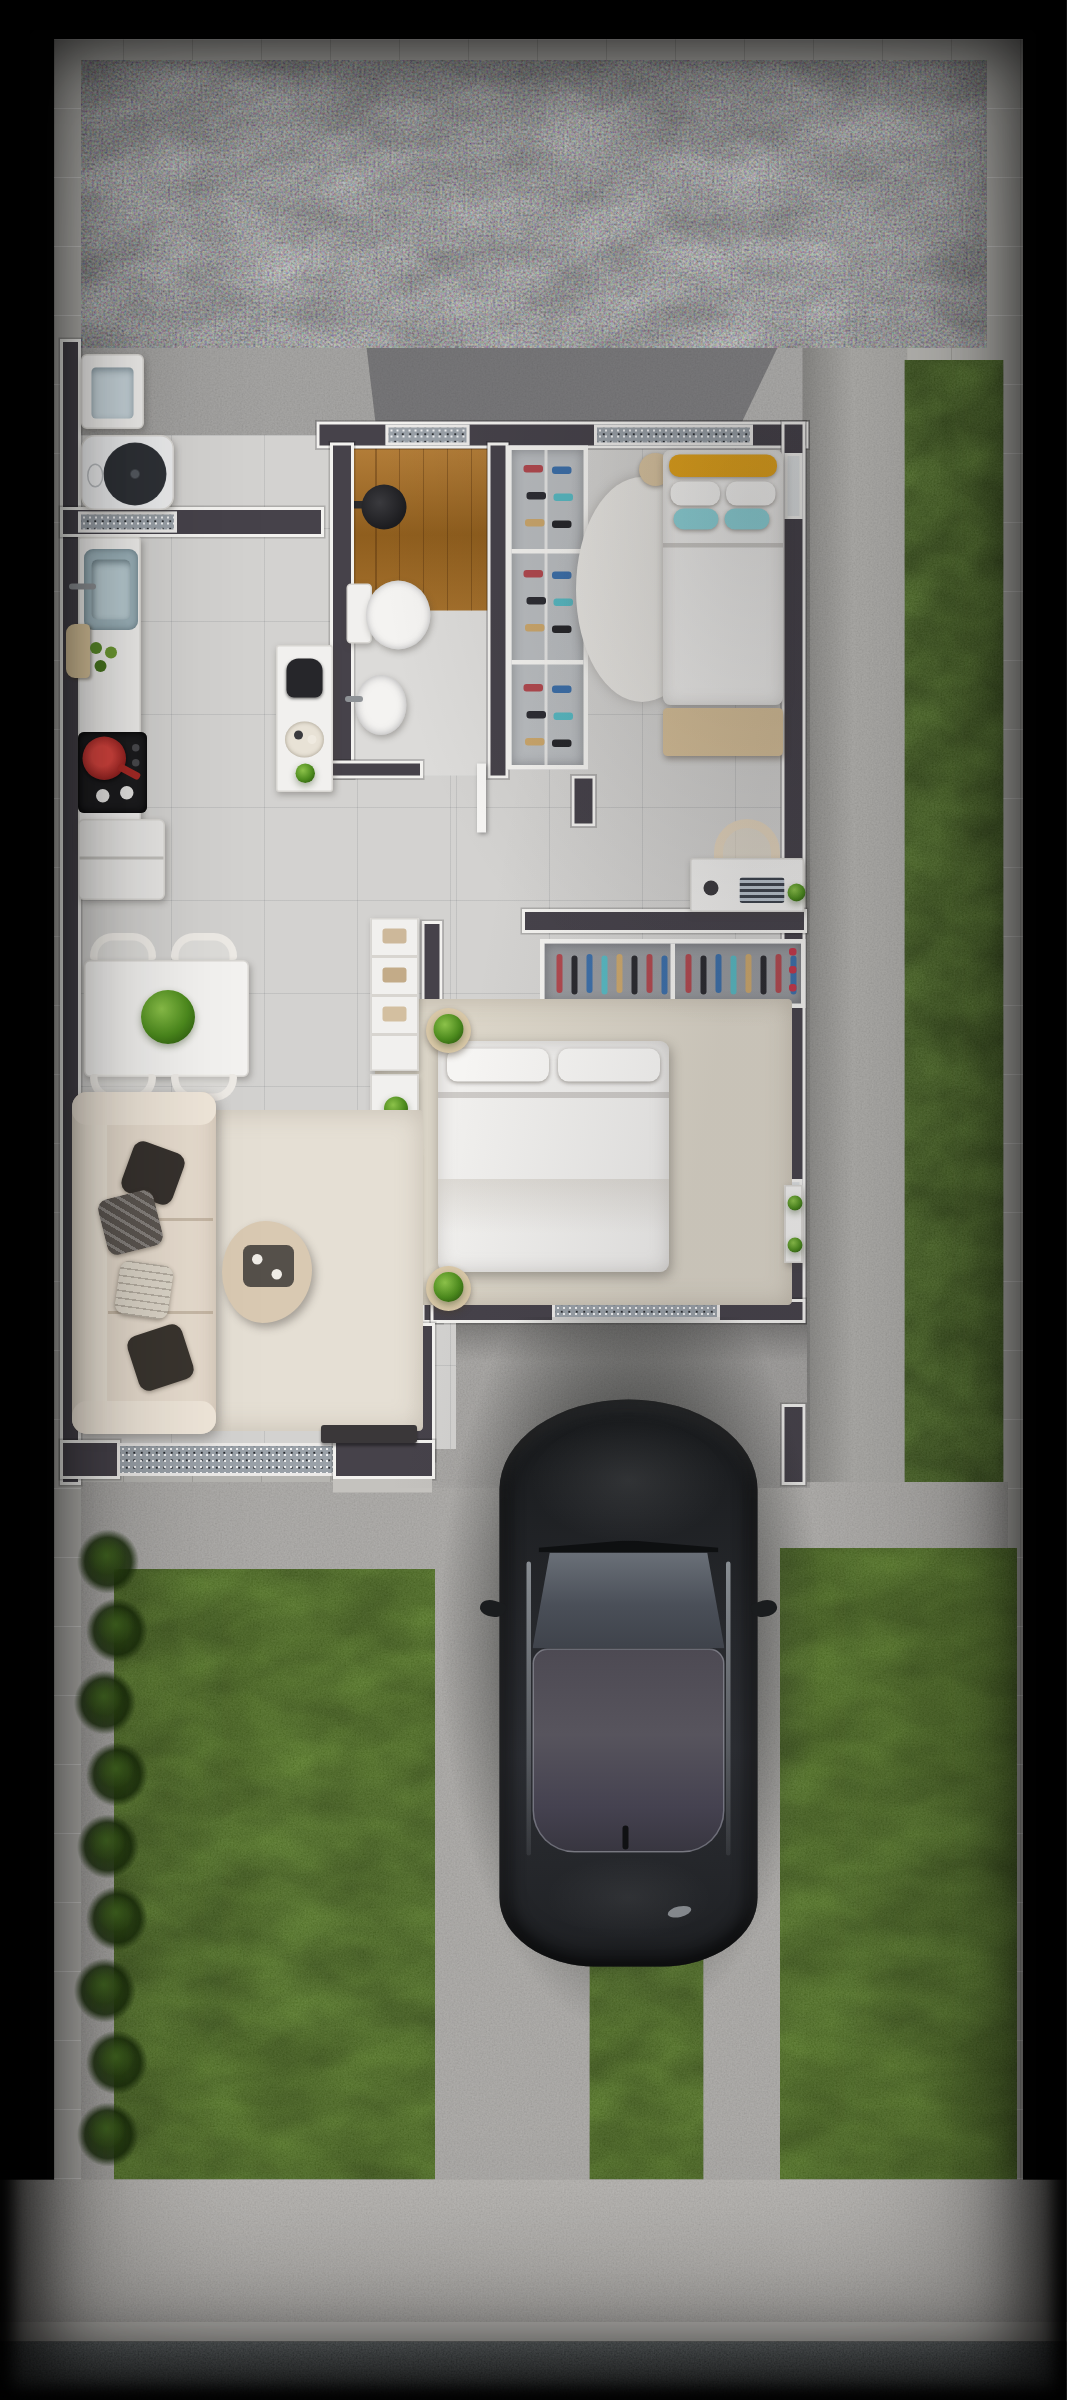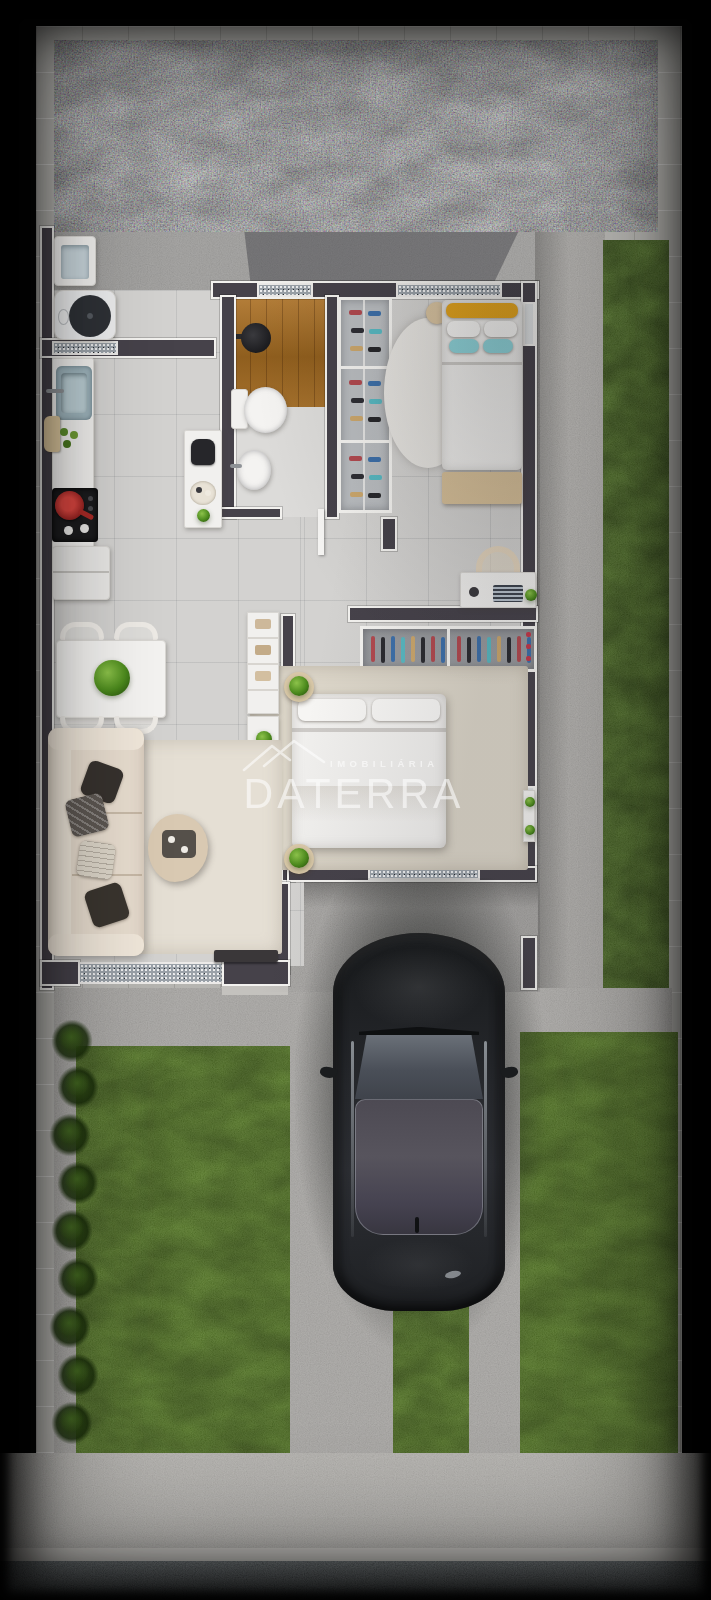--- a/index.html
+++ b/index.html
@@ -366,23 +366,15 @@
     <div class="abs" style="left:151px;top:108px;width:3px;height:196px;border-radius:3px;
          background:linear-gradient(rgba(220,228,235,.55), rgba(220,228,235,.08));"></div>
     <div class="abs" style="left:82px;top:284px;width:4px;height:16px;background:#101113;border-radius:2px;"></div>
     <div class="abs" style="left:-13px;top:134px;width:17px;height:11px;background:#1a1c1e;border-radius:50% 20% 60% 40%;transform:rotate(18deg);"></div>
     <div class="abs" style="left:168px;top:134px;width:17px;height:11px;background:#1a1c1e;border-radius:20% 50% 40% 60%;transform:rotate(-18deg);"></div>
     <div class="abs" style="left:30px;top:304px;width:112px;height:56px;border-radius:50%;
          background:radial-gradient(ellipse, rgba(255,255,255,.06), rgba(255,255,255,0) 70%);"></div>
     <div class="abs" style="left:112px;top:338px;width:16px;height:7px;background:rgba(210,215,220,.55);border-radius:50%;transform:rotate(-12deg);"></div>
   </div>
 
-  <div id="watermark">
-    <svg class="abs" style="left:4px;top:2px;" width="84" height="38" viewBox="0 0 84 38">
-      <polyline points="2,32 30,8 48,22" fill="none" stroke="#ffffff" stroke-width="2.5" stroke-linecap="round" stroke-linejoin="round"></polyline>
-      <polyline points="22,28 52,3 82,24" fill="none" stroke="#ffffff" stroke-width="2.5" stroke-linecap="round" stroke-linejoin="round"></polyline>
-    </svg>
-    <div id="brand-top">IMOBILIÁRIA</div>
-    <div id="brand-main">DATERRA</div>
-  </div>
 
   <div id="vignette"></div>
 </div>
 
 </body></html>

